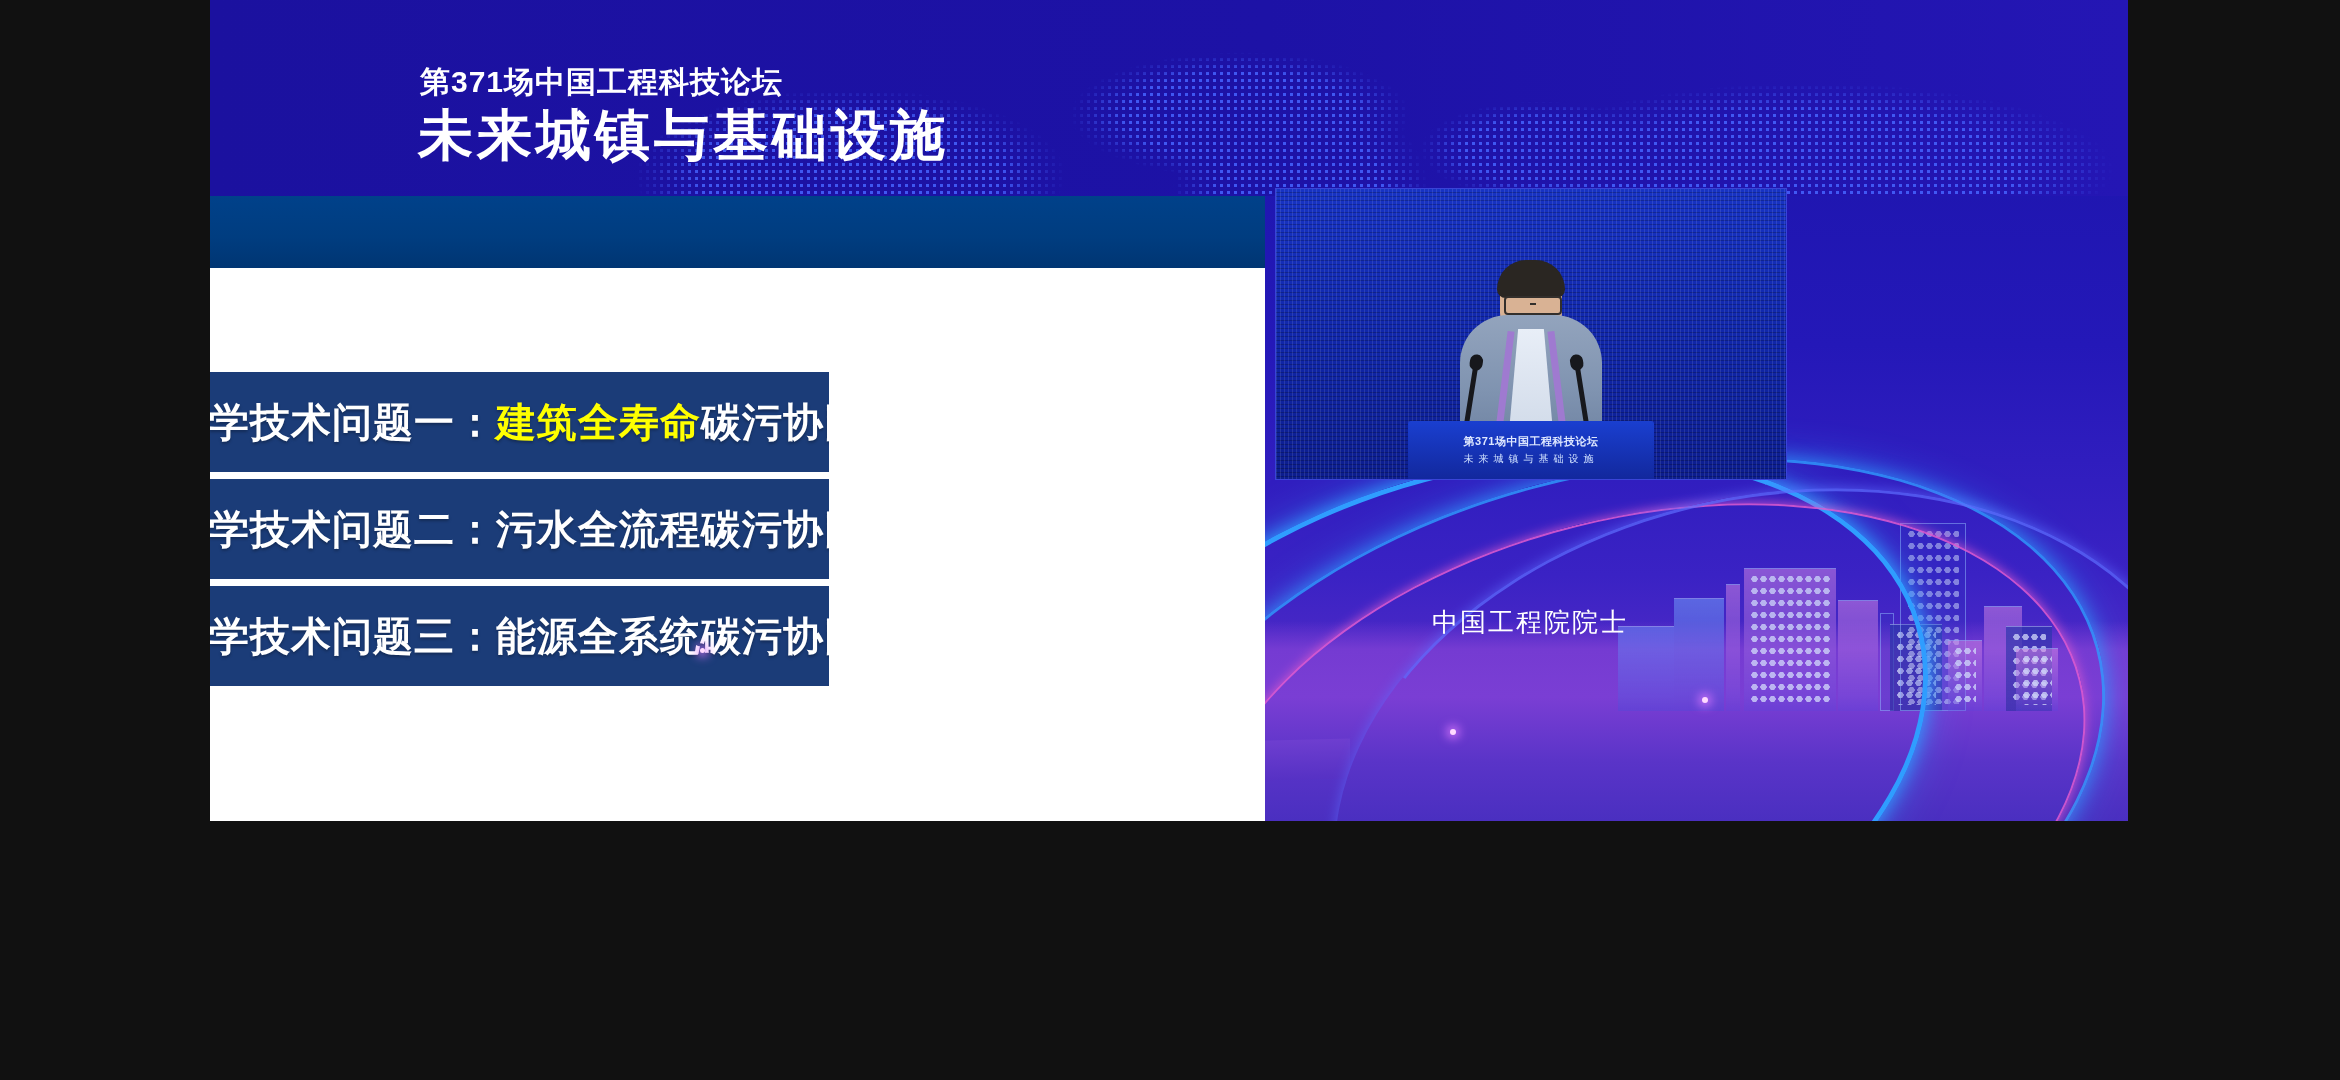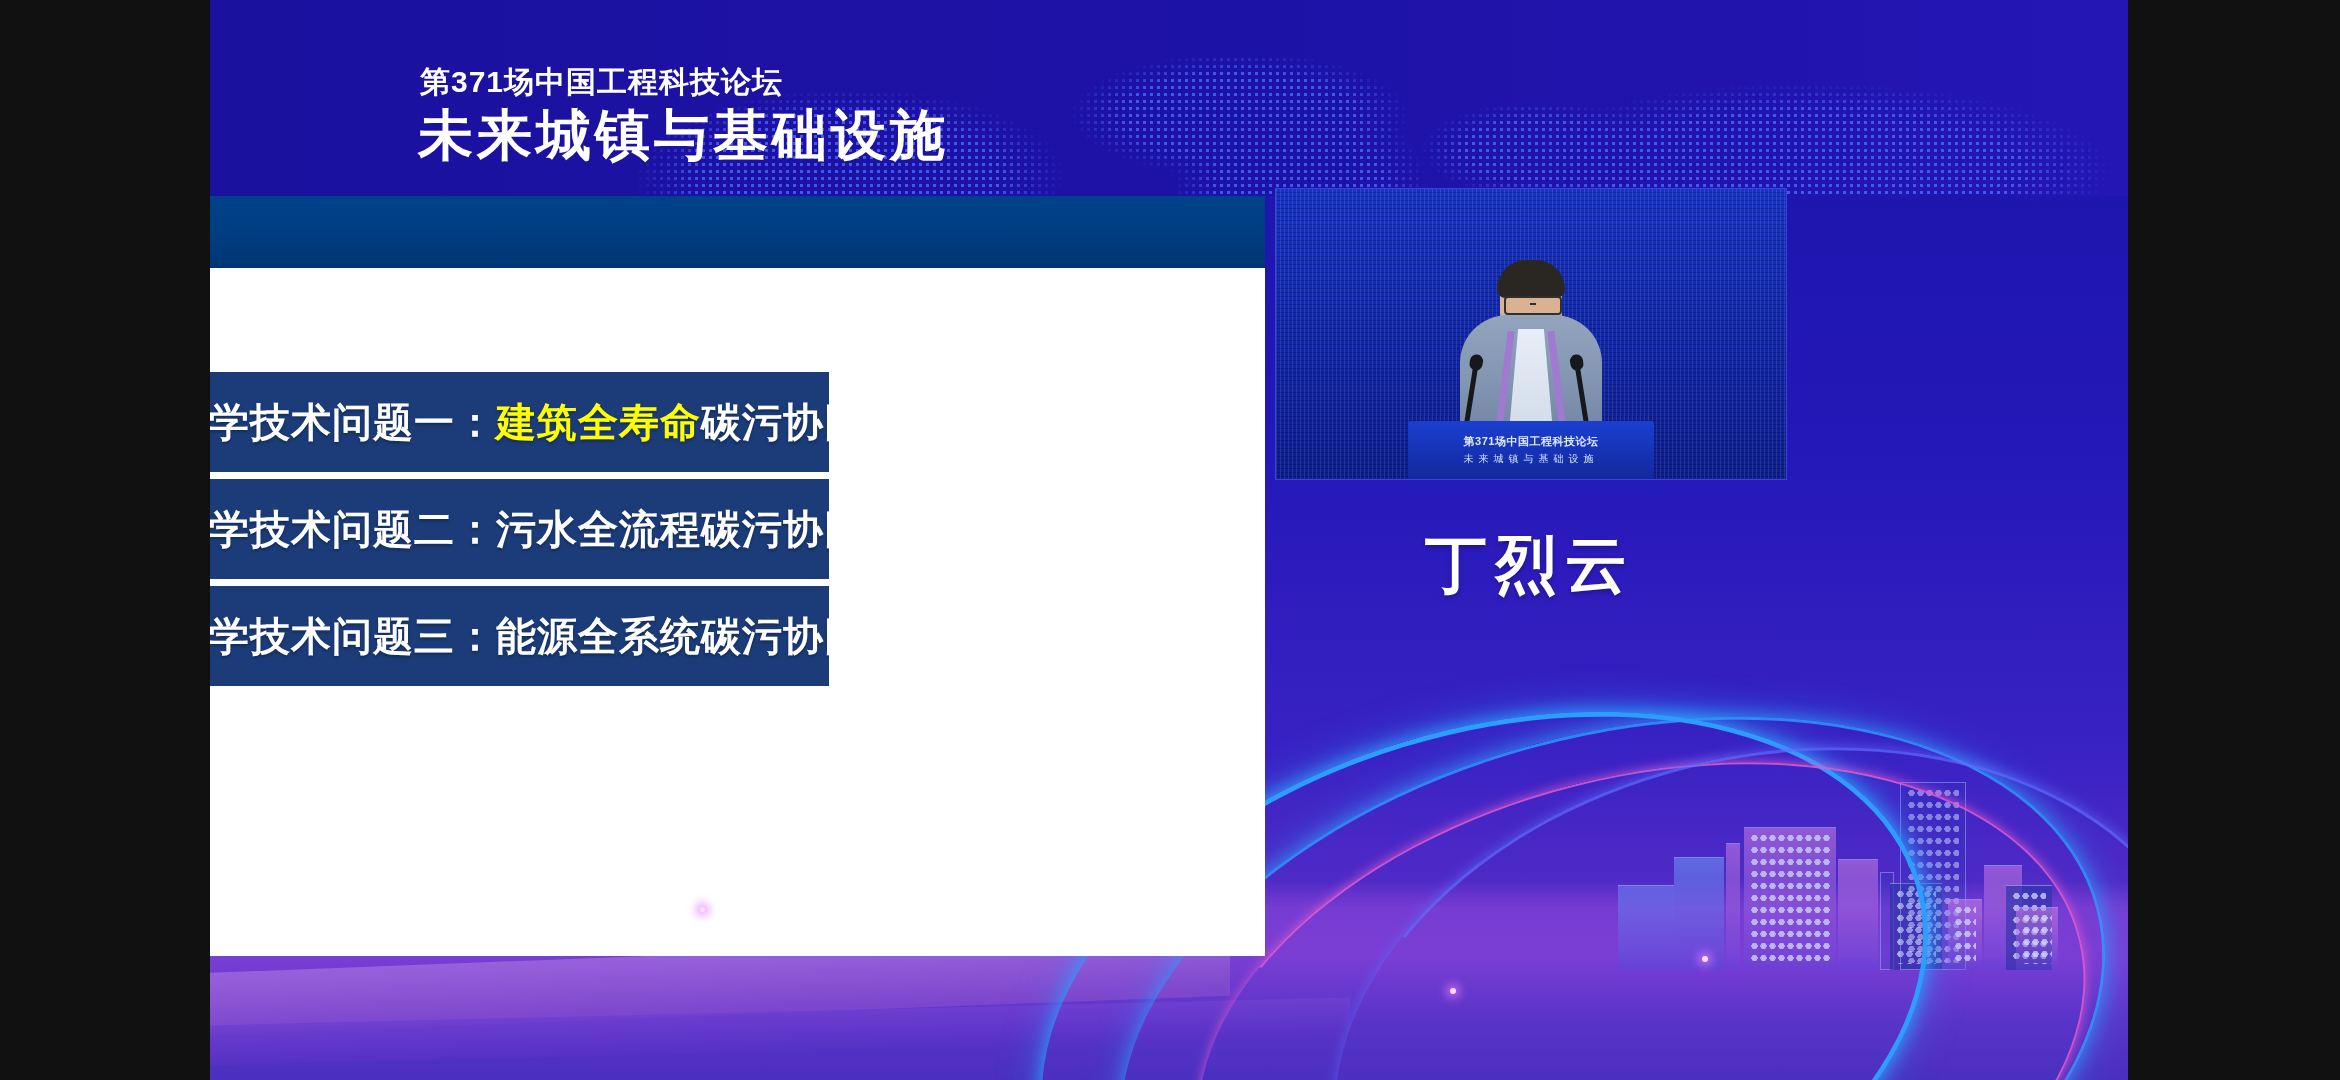--- a/index.html
+++ b/index.html
@@ -1,21 +1,21 @@
 <!DOCTYPE html>
 <html><head>
 <meta charset="utf-8">
 <style>
   html,body{margin:0;padding:0;background:#0d0d0d;}
   body{width:2340px;height:1080px;overflow:hidden;font-family:"Liberation Sans","DejaVu Sans",sans-serif;}
 
   #stage{position:relative;width:2340px;height:1080px;background:#111111;overflow:hidden;}
 
   
-  #frame{position:absolute;left:210px;top:0;width:1918px;height:1080px;overflow:hidden;
+  #frame{position:absolute;left:210px;top:0;width:1918px;height:821px;overflow:hidden;
          background:linear-gradient(180deg,#1a14a8 0%,#2418b8 42%,#3a22c4 70%,#5a2fc8 88%,#6b34c6 100%);}
 
   #headerband{position:absolute;left:0;top:0;width:1918px;height:196px;
      background:linear-gradient(90deg,#1b119f 0%,#1d12a6 55%,#2416b4 100%);z-index:1;}
   #headerband .wm{position:absolute;inset:0;
     background-image:radial-gradient(circle at 50% 50%, rgba(70,100,255,.85) 36%, transparent 40%);
     background-size:7px 7px;
     -webkit-mask-image:
       radial-gradient(ellipse 300px 120px at 640px 175px,#000 50%,transparent 72%),
       radial-gradient(ellipse 230px 85px at 1030px 115px,#000 50%,transparent 74%),
@@ -213,20 +213,20 @@
         <div class="lanyard lan-r"></div>
       </div>
       <div class="mic mic-l"></div>
       <div class="mic mic-r"></div>
       <div class="podium">
         <div class="p1">第371场中国工程科技论坛</div>
         <div class="p2">未来城镇与基础设施</div>
       </div>
     </div>
 
-    <div id="speaker-name">丁烈云</div>
+    <div id="speaker-t1">中国工程院院士</div>
 
   </div>
 
   <div class="lb" id="lb-left"></div>
   <div class="lb" id="lb-right"></div>
 
 </div>
 
 </body></html>

